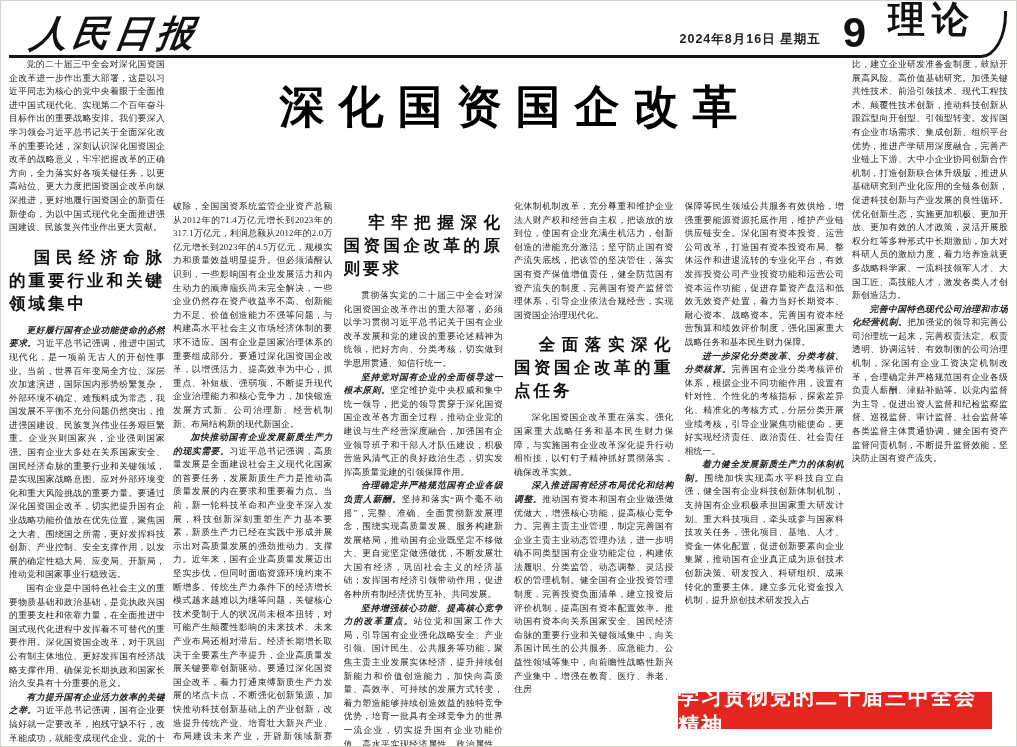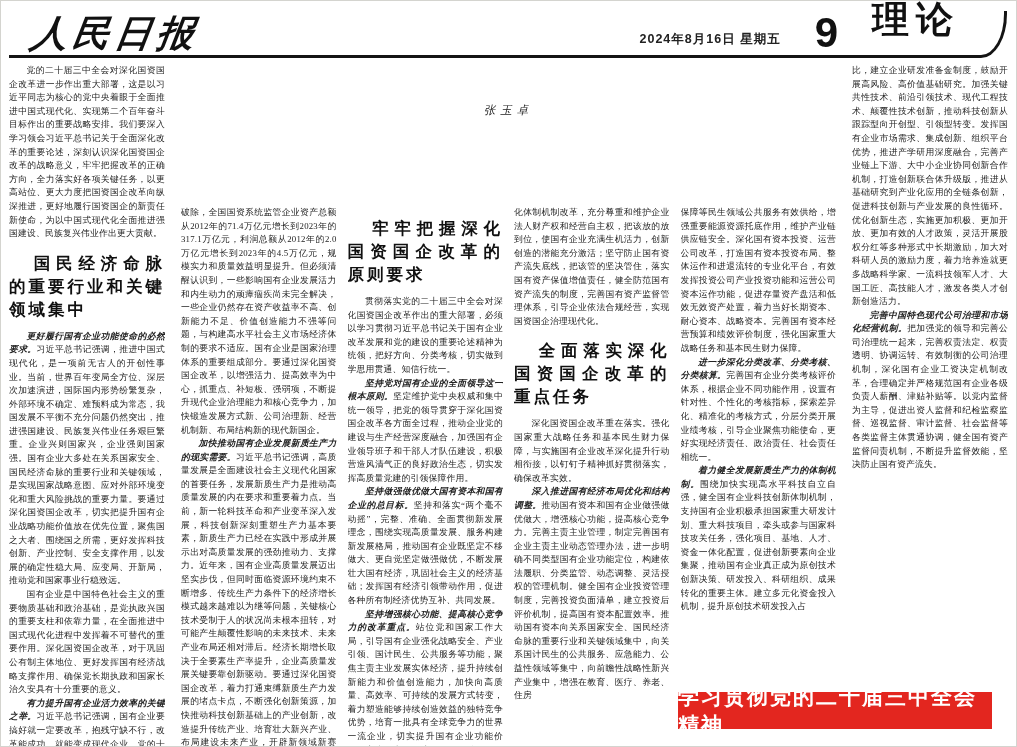--- a/index.html
+++ b/index.html
@@ -6,37 +6,37 @@
   html,body{width:1017px;height:747px;}
   body{background:#efefec;font-family:"Liberation Serif","DejaVu Serif",serif;}
   .page{position:relative;width:1017px;height:747px;background:#ffffff;
         border:1px solid #d4d4cf;overflow:hidden;color:#1c1c1c;}
   
   header{position:relative;height:57px;}
   .logo{position:absolute;left:30px;top:8px;
         font-family:"DejaVu Serif","Liberation Serif",serif;
         font-weight:bold;font-style:italic;font-size:37px;letter-spacing:5px;
         transform:skewX(-8deg);color:#111;}
-  .header-right{position:absolute;right:56px;top:0;height:57px;
-        display:flex;align-items:flex-end;gap:34px;}
+  .header-right{position:absolute;right:40px;top:0;height:57px;
+        display:flex;align-items:flex-end;gap:22px;}
   .date{font-family:"Liberation Sans","DejaVu Sans",sans-serif;
         font-weight:bold;font-size:12.5px;letter-spacing:1px;color:#222;
         padding-bottom:10px;}
   .pageno{font-family:"Liberation Sans","DejaVu Sans",sans-serif;
         font-weight:900;font-size:42px;line-height:1;padding-bottom:4px;color:#111;}
   .section{font-family:"Liberation Sans","DejaVu Sans",sans-serif;
         font-weight:900;font-size:37px;line-height:1;letter-spacing:7px;
         padding-bottom:20px;color:#111;}
   .rule{position:absolute;left:8px;right:36px;bottom:0;border-bottom:3px solid #141414;}
   .arc{position:absolute;right:9px;bottom:0;width:28px;height:47px;
        border-right:3px solid #141414;border-bottom:3px solid #141414;
        border-bottom-right-radius:26px 44px;}
   
   main{position:absolute;top:57px;left:8px;right:8px;bottom:0;
-       display:flex;gap:16px;padding-top:6px;}
+       display:flex;gap:8px;}
   .col{overflow:hidden;height:100%;}
   .side{flex:0 0 156px;}
   .mid{flex:1;display:flex;flex-direction:column;min-width:0;}
   .headline-block{height:142px;text-align:center;padding-top:24px;}
   h1{font-family:"Liberation Sans","DejaVu Sans",sans-serif;font-weight:900;
      font-size:45px;line-height:1.1;letter-spacing:14px;text-indent:14px;color:#000;}
   .author{margin-top:15px;font-size:11.5px;font-style:italic;letter-spacing:5px;color:#222;}
   .mid-cols{flex:1;display:flex;gap:11px;overflow:hidden;}
   .mid-cols .col{flex:1;min-width:0;}
   p{font-size:8.8px;line-height:13.6px;letter-spacing:0.2px;
@@ -73,32 +73,32 @@
     <section class="col side" id="col1">
         <p>党的二十届三中全会对深化国资国企改革进一步作出重大部署，这是以习近平同志为核心的党中央着眼于全面推进中国式现代化、实现第二个百年奋斗目标作出的重要战略安排。我们要深入学习领会习近平总书记关于全面深化改革的重要论述，深刻认识深化国资国企改革的战略意义，牢牢把握改革的正确方向，全力落实好各项关键任务，以更高站位、更大力度把国资国企改革向纵深推进，更好地履行国资国企的新责任新使命，为以中国式现代化全面推进强国建设、民族复兴伟业作出更大贡献。</p>
         <h3>国民经济命脉的重要行业和关键领域集中</h3>
         <p><i>更好履行国有企业功能使命的必然要求。</i>习近平总书记强调，推进中国式现代化，是一项前无古人的开创性事业。当前，世界百年变局全方位、深层次加速演进，国际国内形势纷繁复杂，外部环境不确定、难预料成为常态，我国发展不平衡不充分问题仍然突出，推进强国建设、民族复兴伟业任务艰巨繁重。企业兴则国家兴，企业强则国家强。国有企业大多处在关系国家安全、国民经济命脉的重要行业和关键领域，是实现国家战略意图、应对外部环境变化和重大风险挑战的重要力量。要通过深化国资国企改革，切实把提升国有企业战略功能价值放在优先位置，聚焦国之大者、围绕国之所需，更好发挥科技创新、产业控制、安全支撑作用，以发展的确定性稳大局、应变局、开新局，推动党和国家事业行稳致远。</p>
         <p>国有企业是中国特色社会主义的重要物质基础和政治基础，是党执政兴国的重要支柱和依靠力量，在全面推进中国式现代化进程中发挥着不可替代的重要作用。深化国资国企改革，对于巩固公有制主体地位、更好发挥国有经济战略支撑作用、确保党长期执政和国家长治久安具有十分重要的意义。</p>
         <p><i>有力提升国有企业活力效率的关键之举。</i>习近平总书记强调，国有企业要搞好就一定要改革，抱残守缺不行，改革能成功，就能变成现代企业。党的十八大以来，国有企业改革发展取得重大成就，一些深层次体制机制障碍有力</p>
       </section>
 
     <div class="mid">
       <div class="headline-block">
-        <div class="author">张玉卓</div>
+        <h1>深化国资国企改革</h1>
       </div>
       <div class="mid-cols">
         <section class="col" id="col2">
             <p class="noindent">破除，全国国资系统监管企业资产总额从2012年的71.4万亿元增长到2023年的317.1万亿元，利润总额从2012年的2.0万亿元增长到2023年的4.5万亿元，规模实力和质量效益明显提升。但必须清醒认识到，一些影响国有企业发展活力和内生动力的顽瘴痼疾尚未完全解决，一些企业仍然存在资产收益率不高、创新能力不足、价值创造能力不强等问题，与构建高水平社会主义市场经济体制的要求不适应。国有企业是国家治理体系的重要组成部分。要通过深化国资国企改革，以增强活力、提高效率为中心，抓重点、补短板、强弱项，不断提升现代企业治理能力和核心竞争力，加快锻造发展方式新、公司治理新、经营机制新、布局结构新的现代新国企。</p>
             <p><i>加快推动国有企业发展新质生产力的现实需要。</i>习近平总书记强调，高质量发展是全面建设社会主义现代化国家的首要任务，发展新质生产力是推动高质量发展的内在要求和重要着力点。当前，新一轮科技革命和产业变革深入发展，科技创新深刻重塑生产力基本要素，新质生产力已经在实践中形成并展示出对高质量发展的强劲推动力、支撑力。近年来，国有企业高质量发展迈出坚实步伐，但同时面临资源环境约束不断增多、传统生产力条件下的经济增长模式越来越难以为继等问题，关键核心技术受制于人的状况尚未根本扭转，对可能产生颠覆性影响的未来技术、未来产业布局还相对滞后。经济长期增长取决于全要素生产率提升，企业高质量发展关键要靠创新驱动。要通过深化国资国企改革，着力打通束缚新质生产力发展的堵点卡点，不断强化创新策源，加快推动科技创新基础上的产业创新，改造提升传统产业、培育壮大新兴产业、布局建设未来产业，开辟新领域新赛道、塑造新动能新优势，为现代化产业体系建设提供有力支撑。</p>
           </section>
         <section class="col" id="col3">
             <h3>牢牢把握深化国资国企改革的原则要求</h3>
             <p>贯彻落实党的二十届三中全会对深化国资国企改革作出的重大部署，必须以学习贯彻习近平总书记关于国有企业改革发展和党的建设的重要论述精神为统领，把好方向、分类考核，切实做到学思用贯通、知信行统一。</p>
             <p><i>坚持党对国有企业的全面领导这一根本原则。</i>坚定维护党中央权威和集中统一领导，把党的领导贯穿于深化国资国企改革各方面全过程，推动企业党的建设与生产经营深度融合，加强国有企业领导班子和干部人才队伍建设，积极营造风清气正的良好政治生态，切实发挥高质量党建的引领保障作用。</p>
-            <p><i>坚持做强做优做大国有资本和国有企业的总目标。</i>坚持和落实“两个毫不动摇”，完整、准确、全面贯彻新发展理念，围绕实现高质量发展、服务构建新发展格局，推动国有企业既坚定不移做大、更自觉坚定做强做优，不断发展壮大国有经济，巩固社会主义的经济基础；发挥国有经济引领带动作用，促进各种所有制经济优势互补、共同发展。</p>
+            <p><i>合理确定并严格规范国有企业各级负责人薪酬。</i>坚持和落实“两个毫不动摇”，完整、准确、全面贯彻新发展理念，围绕实现高质量发展、服务构建新发展格局，推动国有企业既坚定不移做大、更自觉坚定做强做优，不断发展壮大国有经济，巩固社会主义的经济基础；发挥国有经济引领带动作用，促进各种所有制经济优势互补、共同发展。</p>
             <p><i>坚持增强核心功能、提高核心竞争力的改革重点。</i>站位党和国家工作大局，引导国有企业强化战略安全、产业引领、国计民生、公共服务等功能，聚焦主责主业发展实体经济，提升持续创新能力和价值创造能力，加快向高质量、高效率、可持续的发展方式转变，着力塑造能够持续创造效益的独特竞争优势，培育一批具有全球竞争力的世界一流企业，切实提升国有企业功能价值，高水平实现经济属性、政治属性、社会属性的有机统一。</p>
           </section>
         <section class="col" id="col4">
             <p class="noindent">化体制机制改革，充分尊重和维护企业法人财产权和经营自主权，把该放的放到位，使国有企业充满生机活力，创新创造的潜能充分激活；坚守防止国有资产流失底线，把该管的坚决管住，落实国有资产保值增值责任，健全防范国有资产流失的制度，完善国有资产监督管理体系，引导企业依法合规经营，实现国资国企治理现代化。</p>
             <h3>全面落实深化国资国企改革的重点任务</h3>
             <p>深化国资国企改革重在落实。强化国家重大战略任务和基本民生财力保障，与实施国有企业改革深化提升行动相衔接，以钉钉子精神抓好贯彻落实，确保改革实效。</p>
             <p><i>深入推进国有经济布局优化和结构调整。</i>推动国有资本和国有企业做强做优做大，增强核心功能，提高核心竞争力。完善主责主业管理，制定完善国有企业主责主业动态管理办法，进一步明确不同类型国有企业功能定位，构建依法履职、分类监管、动态调整、灵活授权的管理机制。健全国有企业投资管理制度，完善投资负面清单，建立投资后评价机制，提高国有资本配置效率。推动国有资本向关系国家安全、国民经济命脉的重要行业和关键领域集中，向关系国计民生的公共服务、应急能力、公益性领域等集中，向前瞻性战略性新兴产业集中，增强在教育、医疗、养老、住房</p>
           </section>
         <section class="col" id="col5">
             <p class="noindent">保障等民生领域公共服务有效供给，增强重要能源资源托底作用，维护产业链供应链安全。深化国有资本投资、运营公司改革，打造国有资本投资布局、整体运作和进退流转的专业化平台，有效发挥投资公司产业投资功能和运营公司资本运作功能，促进存量资产盘活和低效无效资产处置，着力当好长期资本、耐心资本、战略资本。完善国有资本经营预算和绩效评价制度，强化国家重大战略任务和基本民生财力保障。</p>

